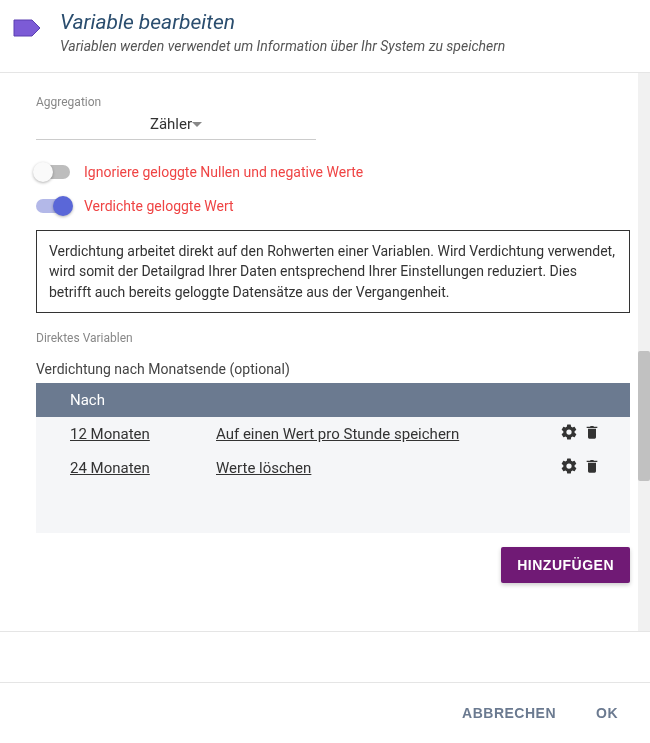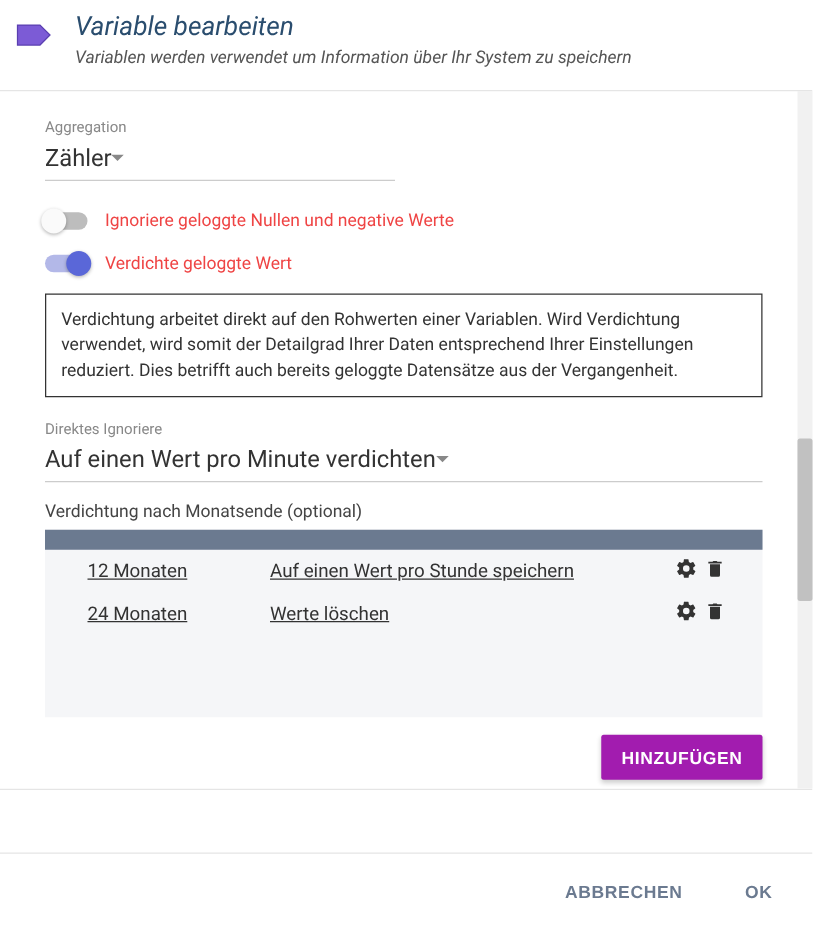--- a/index.html
+++ b/index.html
@@ -3,23 +3,23 @@
 <meta charset="utf-8">
 <style>
 * { box-sizing: border-box; margin: 0; padding: 0; }
 body { font-family: -apple-system, "Segoe UI", Roboto, Arial, sans-serif; font-size: 14px; color: #333; background: #fff; width: 650px; height: 743px; overflow: hidden; position: relative; }
 .header { display: flex; align-items: flex-start; padding: 10px 12px 18px 12px; font-style: italic; }
 .header-icon { margin-right: 16px; margin-top: 6px; }
 .header-title { font-size: 21px; color: #2a4d6e; font-weight: 400; margin-bottom: 4px; }
 .header-sub { font-size: 14px; color: #555; }
 .divider { border: none; border-top: 1px solid #e5e5e5; }
 .scroll-area { position: relative; height: 558px; overflow-y: auto; }
-.content { padding: 22px 40px 20px 36px; }
+.content { padding: 22px 20px 20px 36px; }
 .field-label { font-size: 12px; color: #888; margin-bottom: 2px; }
-.select-row { display: flex; align-items: center; justify-content: flex-start; border-bottom: 1px solid #ccc; padding: 4px 0 6px 0; font-size: 19px; color: #333; cursor: pointer; }
+.select-row { display: flex; align-items: center; justify-content: center; border-bottom: 1px solid #ccc; padding: 4px 0 6px 0; font-size: 15px; color: #333; cursor: pointer; }
 .select-narrow { width: 280px; }
 .triangle-down { width: 0; height: 0; border-left: 5px solid transparent; border-right: 5px solid transparent; border-top: 5px solid #888; }
 .toggle-row { display: flex; align-items: center; margin-top: 24px; }
 .toggle { width: 34px; height: 14px; border-radius: 10px; position: relative; margin-right: 14px; cursor: pointer; }
 .toggle .knob { width: 20px; height: 20px; border-radius: 50%; position: absolute; top: -3px; box-shadow: 0 1px 3px rgba(0,0,0,0.3); }
 .toggle.off { background: #bdbdbd; }
 .toggle.off .knob { left: -3px; background: #fafafa; }
 .toggle.on { background: #b3b8e8; }
 .toggle.on .knob { left: 17px; background: #5a67d8; }
 .toggle-label { font-size: 14px; color: #ef4444; }
@@ -28,24 +28,24 @@
 .select-full { width: 100%; }
 .table { margin-top: 6px; background: #f5f6f8; min-height: 150px; }
 .table-head { display: flex; background: #6b7a90; color: #fff; font-size: 15px; padding: 8px 0; }
 .col-indent { width: 30px; }
 .col-after { width: 150px; padding-left: 4px; }
 .col-verd { flex: 1; }
 .col-actions { width: 70px; }
 .table-row { display: flex; align-items: center; padding: 6px 0; font-size: 15px; color: #333; text-decoration: underline; }
 .icon-btn { cursor: pointer; margin-right: 6px; color: #333; }
 .add-btn-row { display: flex; justify-content: flex-end; margin-top: 14px; }
-.add-btn { background: #a21caf; color: #fff; border: none; padding: 10px 16px; font-size: 14px; font-weight: 600; letter-spacing: 0.5px; cursor: pointer; border-radius: 2px; box-shadow: 0 2px 4px rgba(0,0,0,0.2); }
+.add-btn { background: #701a75; color: #fff; border: none; padding: 10px 16px; font-size: 14px; font-weight: 600; letter-spacing: 0.5px; cursor: pointer; border-radius: 2px; box-shadow: 0 2px 4px rgba(0,0,0,0.2); }
 .scrollbar-track { position: absolute; right: 0; top: 0; width: 12px; height: 100%; background: #f1f1f1; }
 .scrollbar-thumb { position: absolute; right: 0; top: 278px; width: 12px; height: 130px; background: #c1c1c1; border-radius: 2px; }
-.footer { position: absolute; bottom: 0; left: 0; right: 0; border-top: 1px solid #e5e5e5; display: flex; justify-content: flex-end; align-items: center; padding: 22px 32px; gap: 50px; }
+.footer { position: absolute; bottom: 0; left: 0; right: 0; border-top: 1px solid #e5e5e5; display: flex; justify-content: flex-end; align-items: center; padding: 22px 32px; gap: 40px; }
 .footer-btn { background: none; border: none; color: #6b7a90; font-size: 14px; font-weight: 600; letter-spacing: 0.5px; cursor: pointer; }
 </style>
 </head>
 <body>
 
 <div class="header">
   <div class="header-icon">
     <svg width="32" height="24" viewBox="0 0 32 24">
         <path d="M2 4 h18 l8 8 -8 8 h-18 z" fill="#7c5bd6" stroke="#5a3fb0" stroke-width="1"></path>
       </svg>
@@ -75,31 +75,28 @@
 
     <div class="toggle-row" style="margin-top:18px;">
       <div class="toggle on">
           <div class="knob"></div>
         </div>
       <div class="toggle-label">Verdichte geloggte Wert</div>
     </div>
 
     <div class="info-box">Verdichtung arbeitet direkt auf den Rohwerten einer Variablen. Wird Verdichtung verwendet, wird somit der Detailgrad Ihrer Daten entsprechend Ihrer Einstellungen reduziert. Dies betrifft auch bereits geloggte Datensätze aus der Vergangenheit.</div>
 
-    <div class="section-label">Direktes Ignoriere</div>
-    <div class="select-row select-full">
-      <span>Auf einen Wert pro Minute verdichten</span>
-      <span class="triangle-down"></span>
-    </div>
+    <div class="section-label">Direktes Variablen</div>
 
     <div class="section-label" style="margin-top:16px;font-size:14px;color:#444;">Verdichtung nach Monatsende (optional)</div>
 
     <div class="table">
       <div class="table-head">
         <div class="col-indent"></div>
+        <div class="col-after">Nach</div>
         <div class="col-actions"></div>
       </div>
       <div id="table-body">
           <div class="table-row">
             <div class="col-indent"></div>
             <div class="col-after">12 Monaten</div>
             <div class="col-verd">Auf einen Wert pro Stunde speichern</div>
             <div class="col-actions"><span class="icon-btn"><svg width="18" height="18" viewBox="0 0 24 24" fill="#333">
                   <path d="M19.4 13a7.5 7.5 0 0 0 .1-1 7.5 7.5 0 0 0-.1-1l2.1-1.6a.5.5 0 0 0 .1-.6l-2-3.5a.5.5 0 0 0-.6-.2l-2.5 1a7.3 7.3 0 0 0-1.7-1l-.4-2.6A.5.5 0 0 0 14 2h-4a.5.5 0 0 0-.5.4L9.1 5a7.3 7.3 0 0 0-1.7 1l-2.5-1a.5.5 0 0 0-.6.2l-2 3.5a.5.5 0 0 0 .1.6L4.5 11a7.5 7.5 0 0 0-.1 1 7.5 7.5 0 0 0 .1 1l-2.1 1.6a.5.5 0 0 0-.1.6l2 3.5a.5.5 0 0 0 .6.2l2.5-1a7.3 7.3 0 0 0 1.7 1l.4 2.6a.5.5 0 0 0 .5.4h4a.5.5 0 0 0 .5-.4l.4-2.6a7.3 7.3 0 0 0 1.7-1l2.5 1a.5.5 0 0 0 .6-.2l2-3.5a.5.5 0 0 0-.1-.6zM12 15.5A3.5 3.5 0 1 1 15.5 12 3.5 3.5 0 0 1 12 15.5z"></path>
                 </svg></span><span class="icon-btn"><svg width="16" height="18" viewBox="0 0 24 24" fill="#333">

